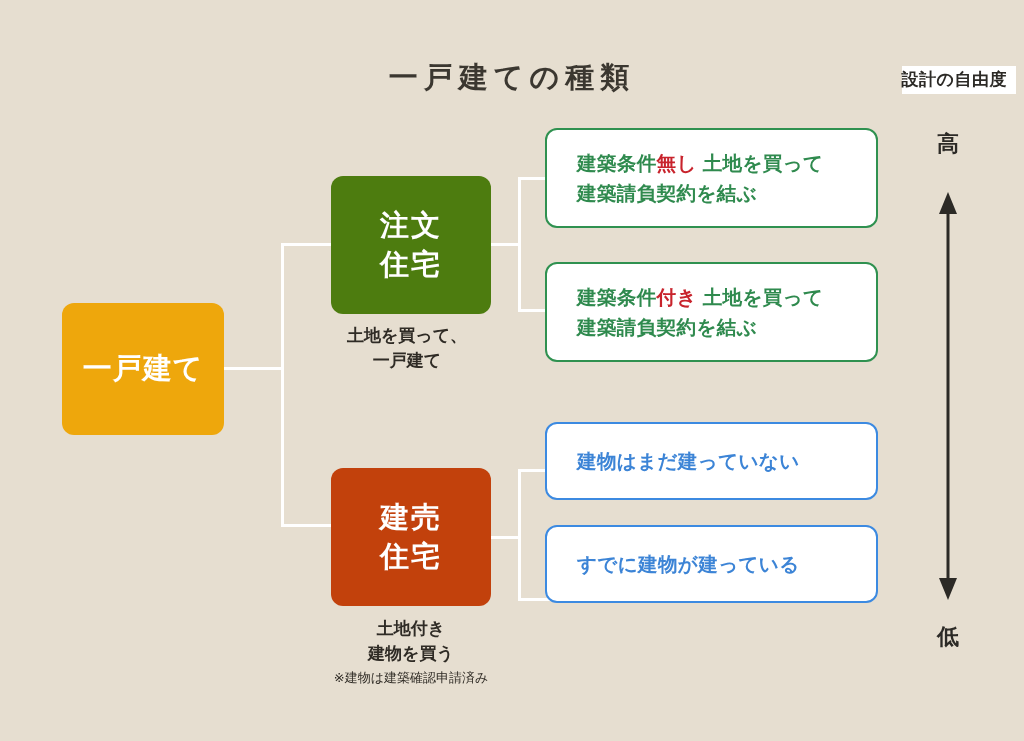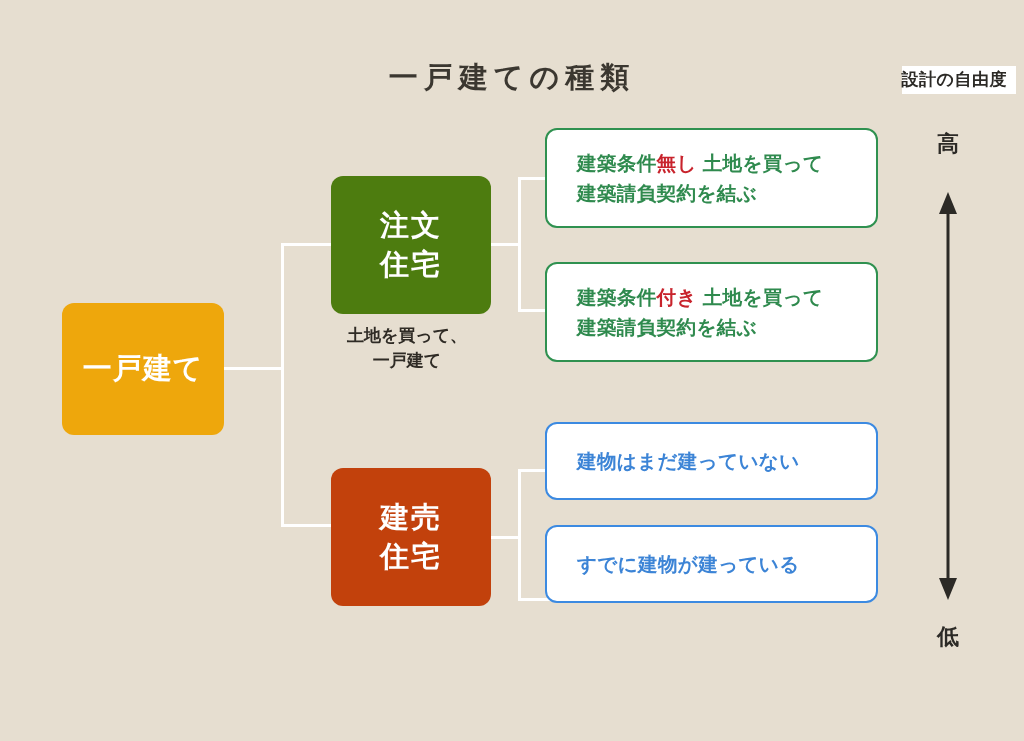--- a/index.html
+++ b/index.html
@@ -218,20 +218,25 @@
     <span>土地を買って、</span><br>
     <span>一戸建て</span>
   </div>
 
   <div class="node node-blue">
     <span>
       <span>建売</span><br>
       <span>住宅</span>
     </span>
   </div>
+  <div class="caption caption-blue">
+    <span>土地付き</span><br>
+    <span>建物を買う</span>
+    <span class="note">※建物は建築確認申請済み</span>
+  </div>
 
   <div class="card card-green card-1">
     <div class="card-text">
       <span>建築条件</span><span class="hl">無し</span><span> 土地を買って</span><br>
       <span>建築請負契約を結ぶ</span>
     </div>
   </div>
 
   <div class="card card-green card-2">
     <div class="card-text">

